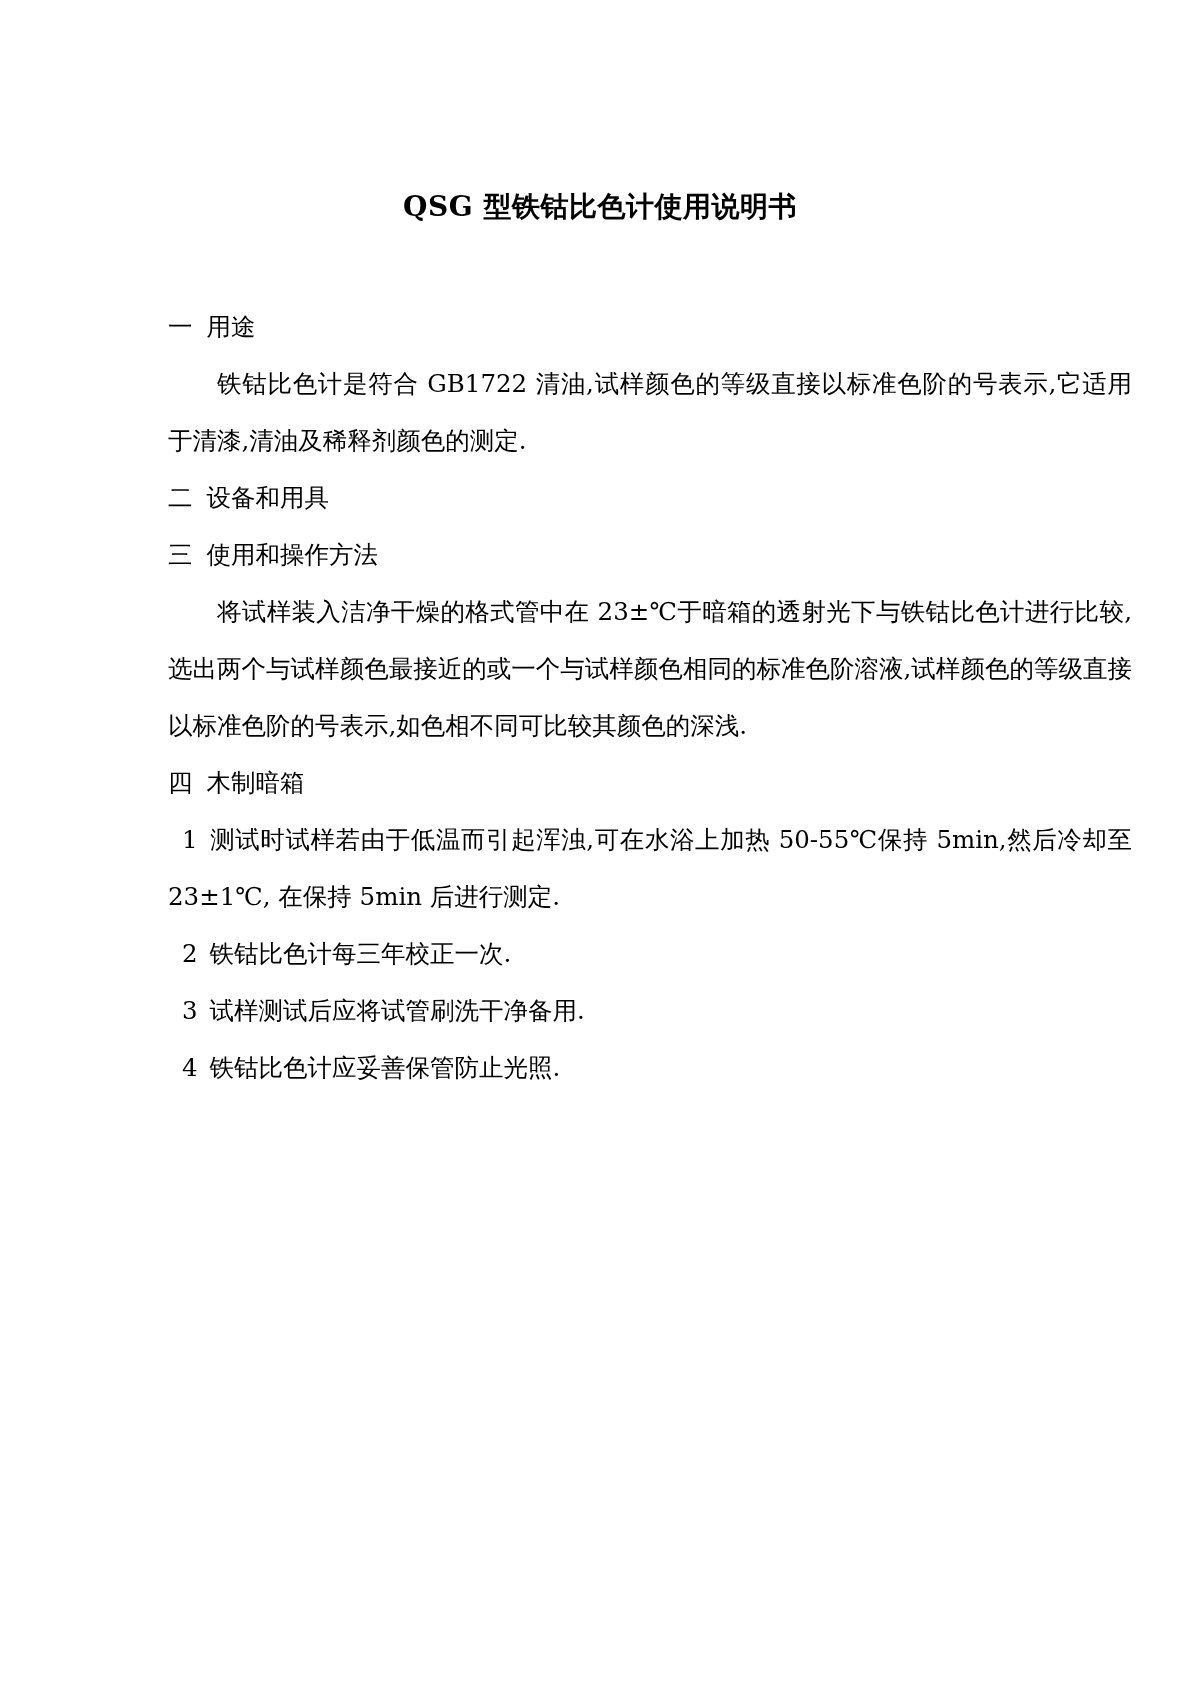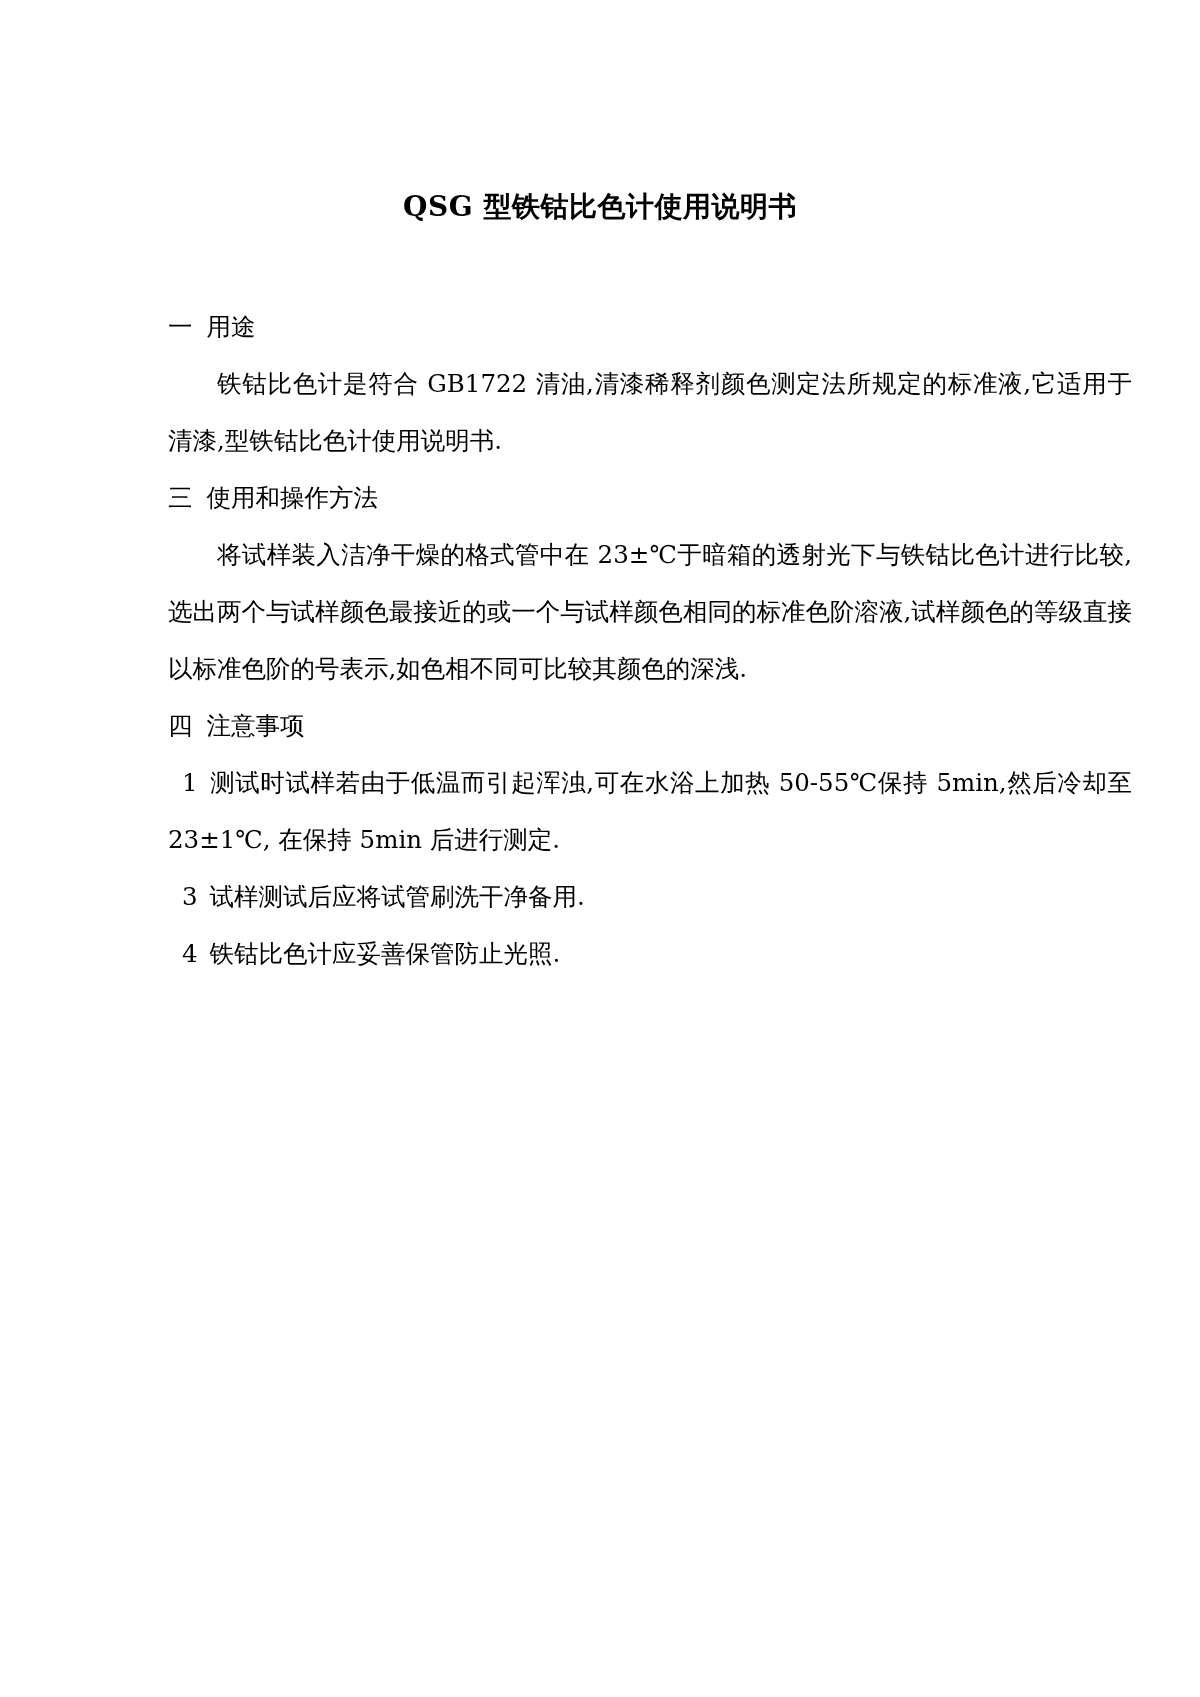--- a/index.html
+++ b/index.html
@@ -79,39 +79,45 @@
 <div class="page">
 
   <h1 class="doc-title">QSG 型铁钴比色计使用说明书</h1>
 
   <div class="content">
 
     <p class="sec-head">
       <span class="num">一</span><span>用途</span>
     </p>
 
-    <p class="body-para">铁钴比色计是符合 GB1722 清油,清漆稀释剂颜色测定法所规定的标准液,它适用于清漆,型铁钴比色计使用说明书.</p>
+    <p class="body-para">铁钴比色计是符合 GB1722 清油,试样颜色的等级直接以标准色阶的号表示,它适用于清漆,清油及稀释剂颜色的测定.</p>
 
+    <p class="sec-head">
+      <span class="num">二</span><span>设备和用具</span>
+    </p>
 
 
 
     <p class="sec-head">
       <span class="num">三</span><span>使用和操作方法</span>
     </p>
 
     <p class="body-para">将试样装入洁净干燥的格式管中在 23±℃于暗箱的透射光下与铁钴比色计进行比较,选出两个与试样颜色最接近的或一个与试样颜色相同的标准色阶溶液,试样颜色的等级直接以标准色阶的号表示,如色相不同可比较其颜色的深浅.</p>
 
     <p class="sec-head">
-      <span class="num">四</span><span>注意事项</span>
+      <span class="num">四</span><span>木制暗箱</span>
     </p>
 
     <p class="item">
       <span class="num">1</span><span>测试时试样若由于低温而引起浑浊,可在水浴上加热 50-55℃保持 5min,然后冷却至 23±1℃, 在保持 5min 后进行测定.</span>
     </p>
 
+    <p class="item">
+      <span class="num">2</span><span>铁钴比色计每三年校正一次.</span>
+    </p>
 
     <p class="item">
       <span class="num">3</span><span>试样测试后应将试管刷洗干净备用.</span>
     </p>
 
     <p class="item">
       <span class="num">4</span><span>铁钴比色计应妥善保管防止光照.</span>
     </p>
 
   </div>

